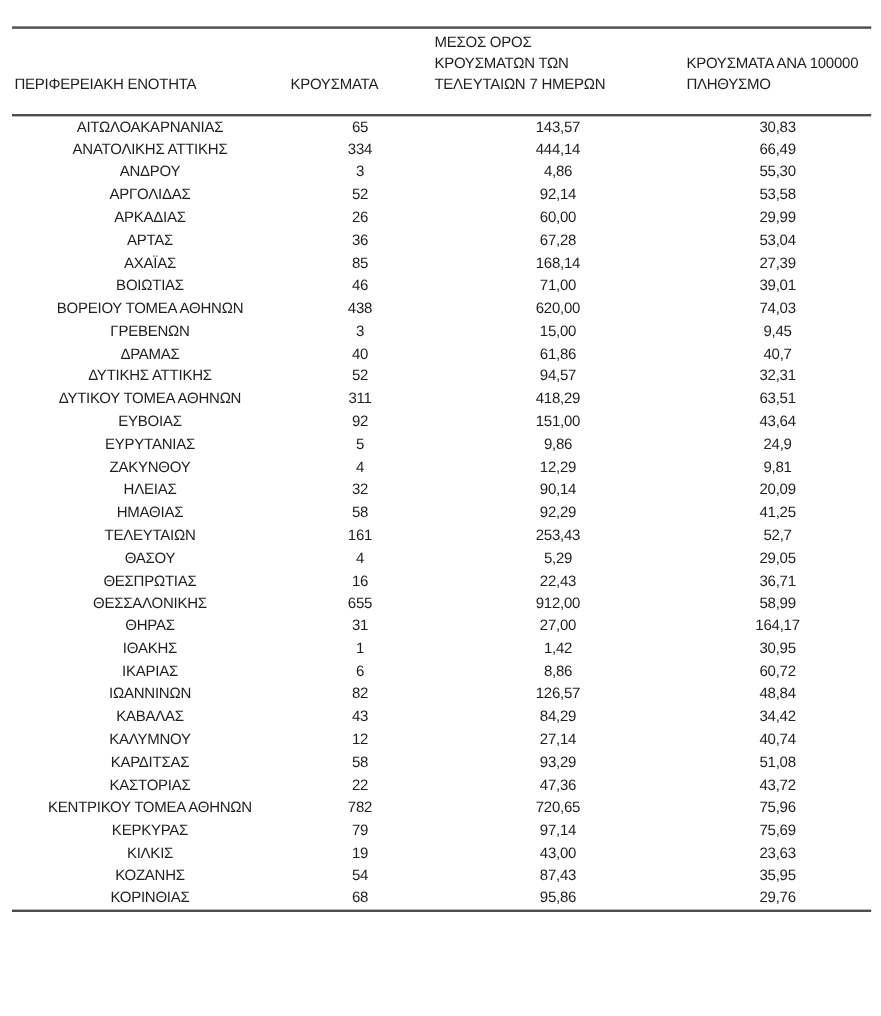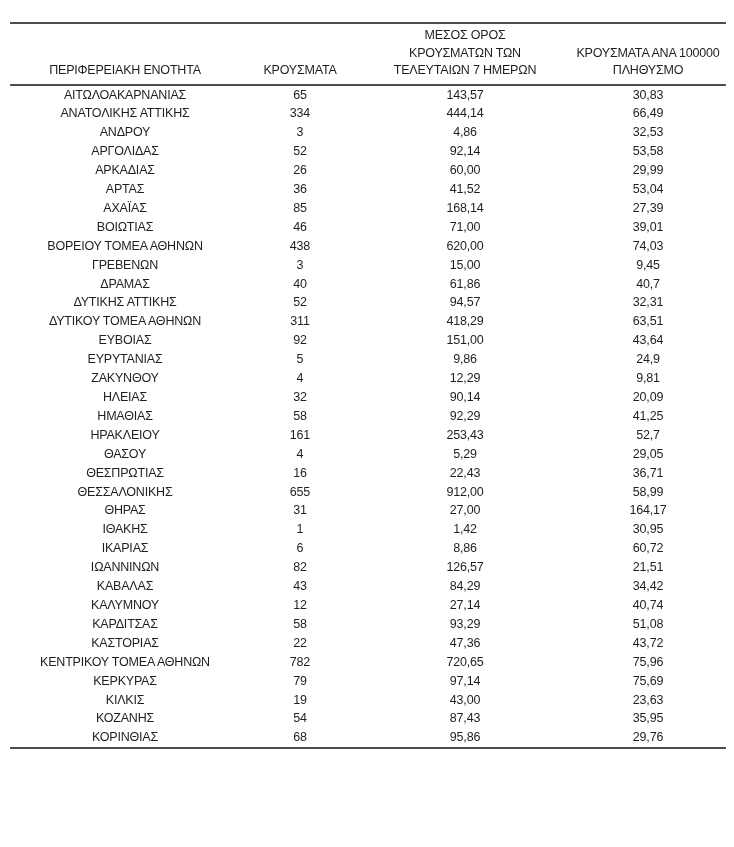--- a/index.html
+++ b/index.html
@@ -22,26 +22,26 @@
     border-top: 2px solid #4d4d4d;
     border-bottom: 2px solid #4d4d4d;
     table-layout: fixed;
   }
   col.c-region  { width: 230px; }
   col.c-cases   { width: 120px; }
   col.c-avg     { width: 210px; }
   col.c-per100k { width: 156px; }
   thead th {
     vertical-align: bottom;
-    text-align: center;
+    text-align: left;
     font-weight: normal;
     font-size: 12.5px;
     letter-spacing: -0.2px;
     line-height: 17.5px;
-    padding: 3px 2px 4px 2px;
+    padding: 3px 2px 15px 2px;
     border-bottom: 2px solid #4d4d4d;
   }
   thead th .hline { display: block; }
   tbody td {
     text-align: center;
     font-size: 12.5px;
     letter-spacing: -0.2px;
     height: 18.9px;
     line-height: 18.9px;
     padding: 0 2px;
@@ -91,41 +91,41 @@
     <td>ΑΝΑΤΟΛΙΚΗΣ ΑΤΤΙΚΗΣ</td>
     <td>334</td>
     <td>444,14</td>
     <td>66,49</td>
   </tr>
 
   <tr>
     <td>ΑΝΔΡΟΥ</td>
     <td>3</td>
     <td>4,86</td>
-    <td>32,53</td>
+    <td>55,30</td>
   </tr>
 
   <tr>
     <td>ΑΡΓΟΛΙΔΑΣ</td>
     <td>52</td>
     <td>92,14</td>
     <td>53,58</td>
   </tr>
 
   <tr>
     <td>ΑΡΚΑΔΙΑΣ</td>
     <td>26</td>
     <td>60,00</td>
     <td>29,99</td>
   </tr>
 
   <tr>
     <td>ΑΡΤΑΣ</td>
     <td>36</td>
-    <td>41,52</td>
+    <td>67,28</td>
     <td>53,04</td>
   </tr>
 
   <tr>
     <td>ΑΧΑΪΑΣ</td>
     <td>85</td>
     <td>168,14</td>
     <td>27,39</td>
   </tr>
 
@@ -201,21 +201,21 @@
   </tr>
 
   <tr>
     <td>ΗΜΑΘΙΑΣ</td>
     <td>58</td>
     <td>92,29</td>
     <td>41,25</td>
   </tr>
 
   <tr>
-    <td>ΗΡΑΚΛΕΙΟΥ</td>
+    <td>ΤΕΛΕΥΤΑΙΩΝ</td>
     <td>161</td>
     <td>253,43</td>
     <td>52,7</td>
   </tr>
 
   <tr>
     <td>ΘΑΣΟΥ</td>
     <td>4</td>
     <td>5,29</td>
     <td>29,05</td>
@@ -253,21 +253,21 @@
     <td>ΙΚΑΡΙΑΣ</td>
     <td>6</td>
     <td>8,86</td>
     <td>60,72</td>
   </tr>
 
   <tr>
     <td>ΙΩΑΝΝΙΝΩΝ</td>
     <td>82</td>
     <td>126,57</td>
-    <td>21,51</td>
+    <td>48,84</td>
   </tr>
 
   <tr>
     <td>ΚΑΒΑΛΑΣ</td>
     <td>43</td>
     <td>84,29</td>
     <td>34,42</td>
   </tr>
 
   <tr>

